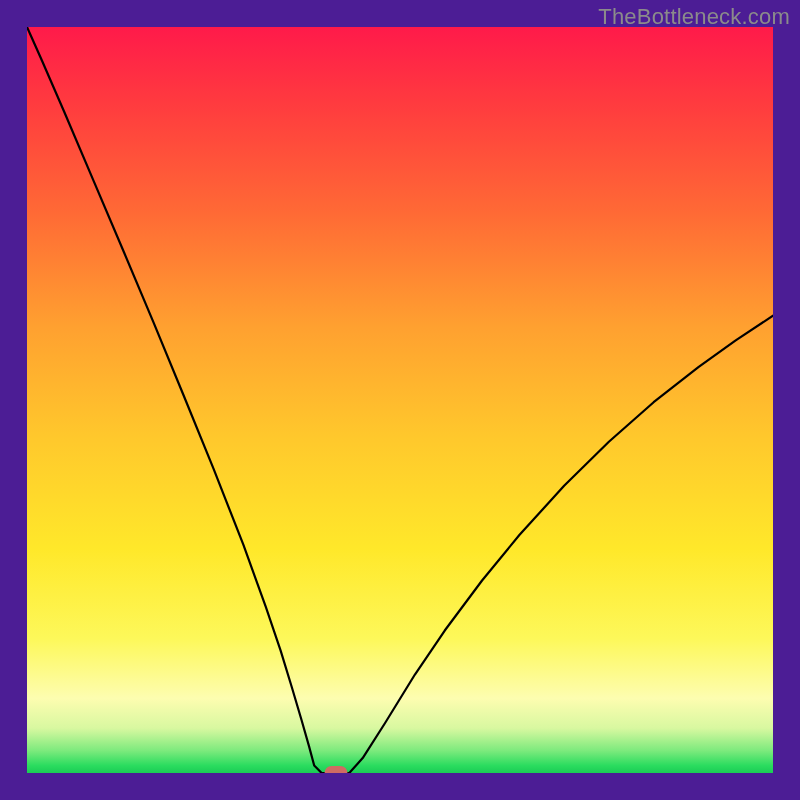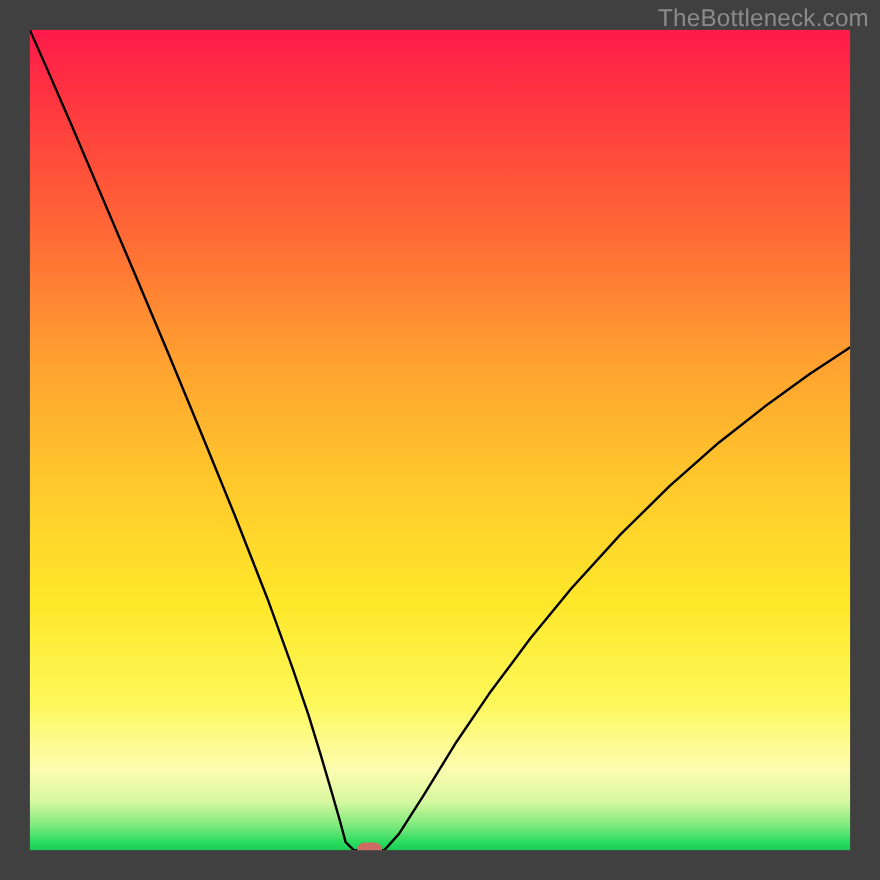--- a/index.html
+++ b/index.html
@@ -10,21 +10,21 @@
     background: #000;
     font-family: Arial, Helvetica, sans-serif;
     overflow: hidden;
   }
   .frame {
     position: absolute;
     top: 0;
     left: 0;
     width: 800px;
     height: 800px;
-    background: #404040;
+    background: #4c1d95;
   }
   .plot-area {
     position: absolute;
     top: 27px;
     left: 27px;
     width: 746px;
     height: 746px;
     overflow: hidden;
   }
   .gradient {

